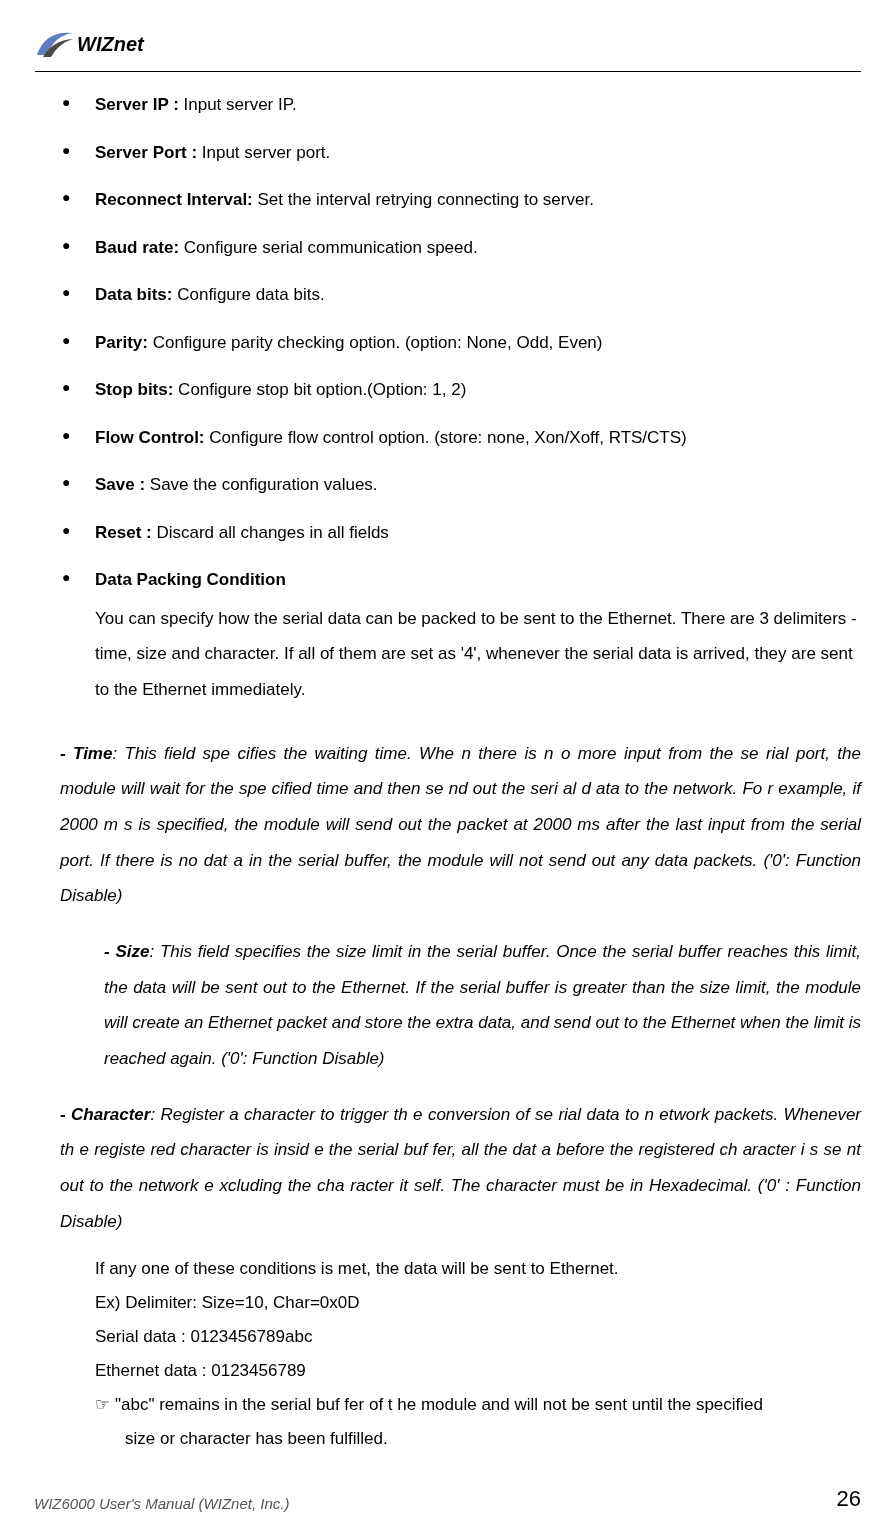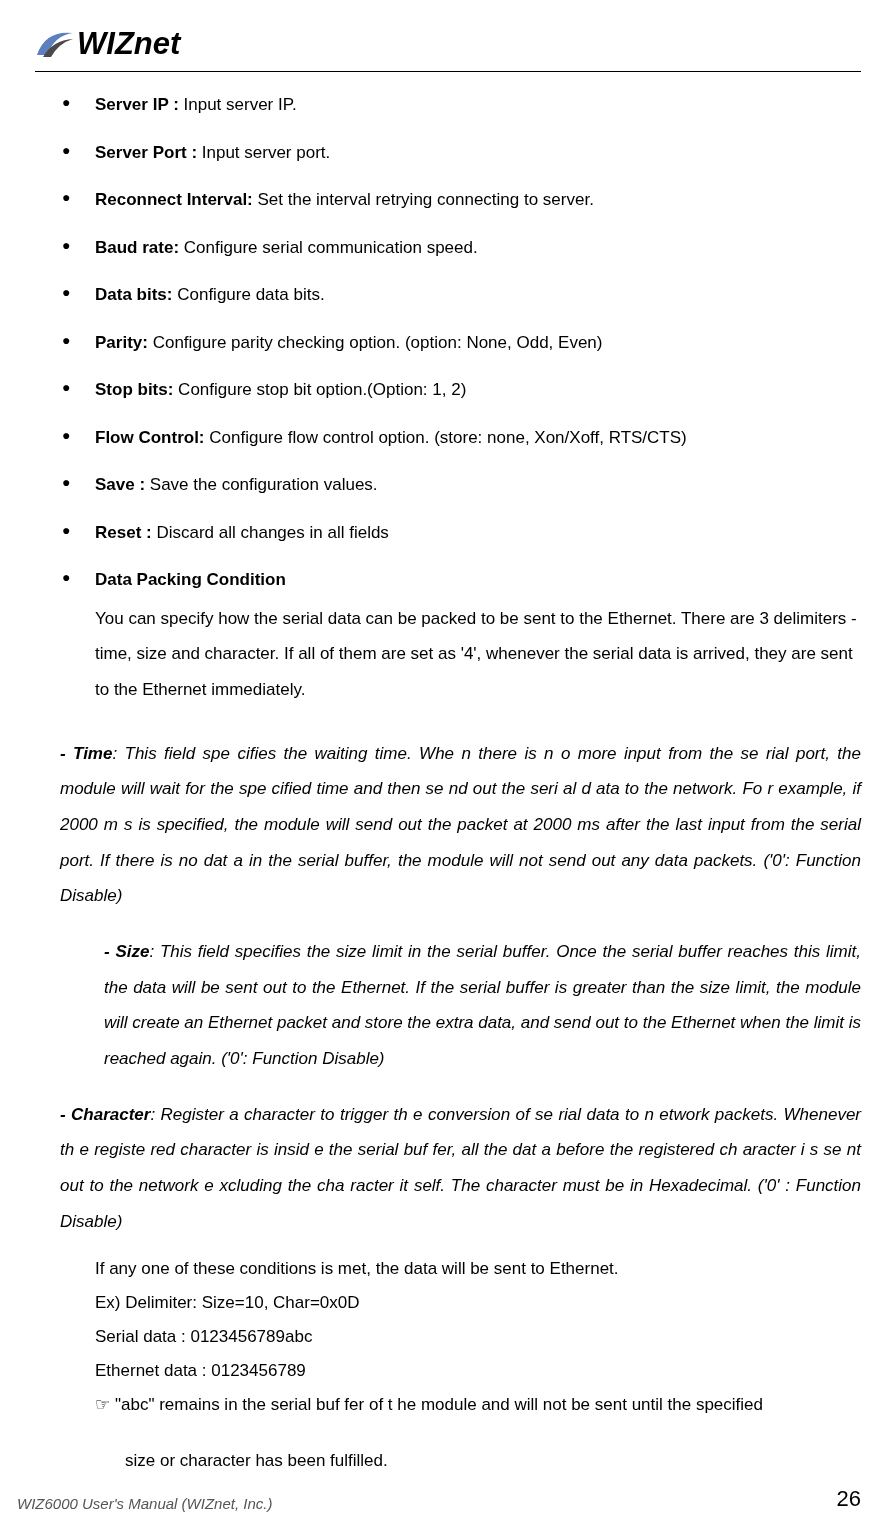--- a/index.html
+++ b/index.html
@@ -14,21 +14,21 @@
     .logo-area {
       display: flex;
       align-items: center;
       margin-bottom: 8px;
     }
     .logo-swoosh {
       width: 40px;
       height: 38px;
     }
     .logo-text {
-      font-size: 31px;
+      font-size: 20px;
       font-weight: bold;
       font-style: italic;
       color: #000;
       margin-left: 2px;
     }
     .hr-line {
       border: none;
       border-top: 1.5px solid #000;
       margin-bottom: 20px;
     }
@@ -65,25 +65,25 @@
       line-height: 2.1;
       font-style: italic;
     }
     .example-block {
       margin-top: 12px;
       padding-left: 35px;
       font-size: 17px;
       line-height: 2.0;
     }
     .pointer-line { padding-left: 0; }
-    .pointer-indent { padding-left: 30px; margin-top: 22px; }
+    .pointer-indent { padding-left: 30px; }
     .footer {
       position: absolute;
       bottom: 20px;
-      left: 17px;
+      left: 34px;
       right: 35px;
       display: flex;
       justify-content: space-between;
       align-items: flex-end;
       font-size: 15px;
     }
     .footer-left {
       font-style: italic;
       color: #555;
     }

